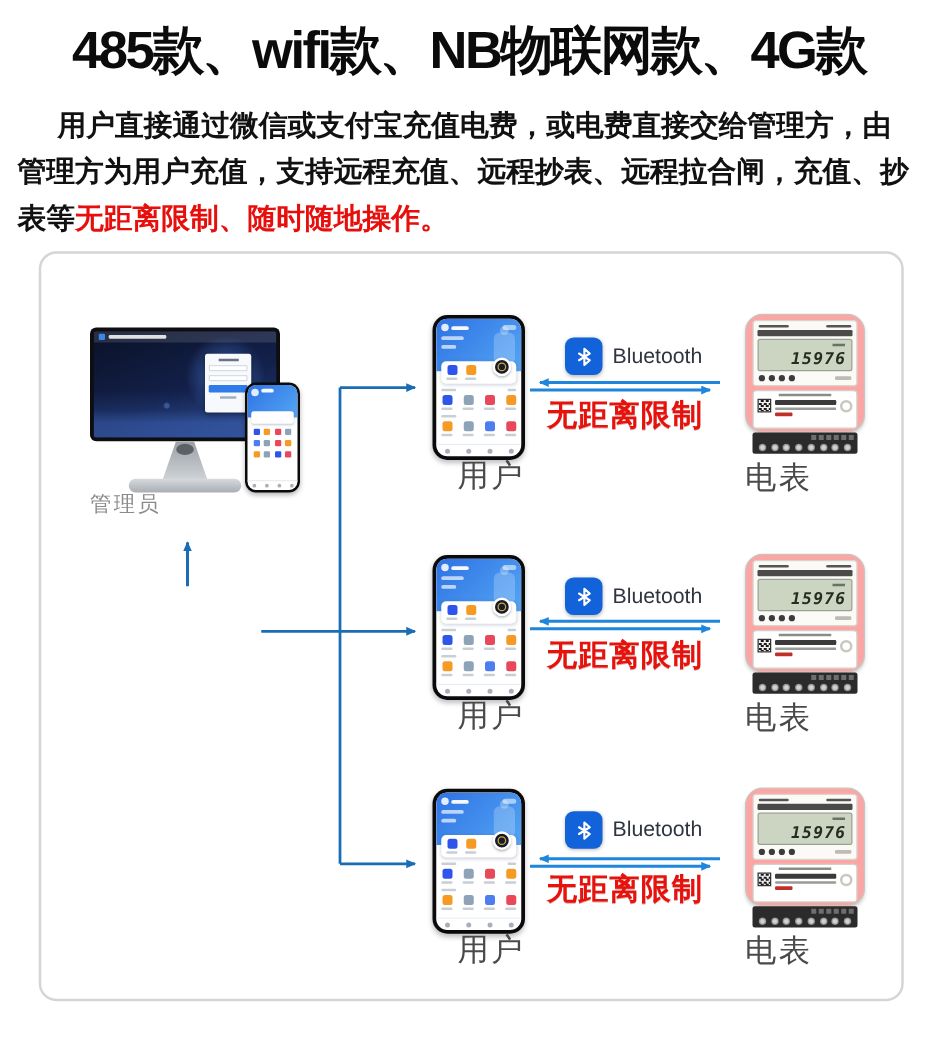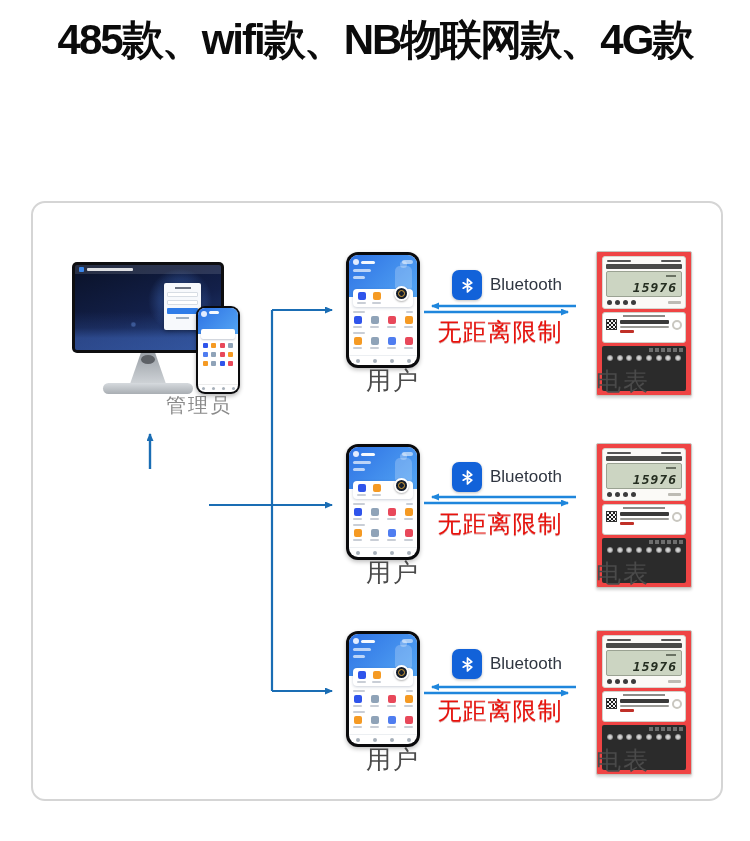--- a/index.html
+++ b/index.html
@@ -56,22 +56,22 @@
   .ahead { flex:none; height:26px; background:linear-gradient(135deg,#2e72e4,#54a6f4);
            padding:3px; display:flex; gap:2px; align-items:flex-start; }
   .acard { flex:none; margin:-5px 3px 0; height:10px; background:#fff; border-radius:2px;
            box-shadow:0 1px 2px rgba(20,40,80,.25); }
   .agrid { display:grid; grid-template-columns:repeat(4,1fr); gap:4px 3px; padding:4px 5px 0; justify-items:center; }
   .agrid i { width:5px; height:5px; border-radius:1px; }
   .anav { margin-top:auto; height:8px; border-top:1px solid #ececec; display:flex;
           justify-content:space-around; align-items:center; }
   .anav i { width:3px; height:3px; border-radius:50%; background:#a7b0ba; }
 
-  .admin-label { position:absolute; left:72px; top:392px; width:160px; text-align:right; z-index:2;
-                 font-size:20px; color:#8a8a8a; letter-spacing:2px; }
+  .admin-label { position:absolute; left:72px; top:392px; width:160px; text-align:left; z-index:2;
+                 font-size:17px; color:#8a8a8a; letter-spacing:2px; }
 
   
   .cloud { position:absolute; left:103px; top:488px; width:104px; height:48px; z-index:2;
            background:#0f6be4; border-radius:24px; display:flex; align-items:center; justify-content:center; }
   .cloud::before { content:""; position:absolute; left:10px; top:-24px; width:47px; height:47px;
            background:#0f6be4; border-radius:50%; }
   .cloud::after { content:""; position:absolute; right:11px; top:-18px; width:37px; height:37px;
            background:#0f6be4; border-radius:50%; }
   .cloud-tx { position:relative; z-index:1; color:#fff; font-size:21px; font-weight:700; letter-spacing:2px; }
 
@@ -79,21 +79,21 @@
   .row { position:absolute; left:346px; width:350px; height:160px; z-index:2; }
   .u-lab { position:absolute; left:0; top:112px; width:74px; text-align:right;
            font-size:25px; color:#4a4a4a; letter-spacing:2px; }
   .m-lab { position:absolute; left:250px; top:113px; width:96px; text-align:left;
            font-size:25px; color:#4a4a4a; letter-spacing:2px; }
   .bt { position:absolute; left:106px; top:18px; display:flex; align-items:center; gap:8px; }
   .bt-ic { width:30px; height:30px; border-radius:7px; background:#1262d9;
            display:flex; align-items:center; justify-content:center; box-shadow:0 1px 3px rgba(0,0,0,.25); }
   .bt-tx { font-size:17px; color:#2f3540; }
   .nolimit { position:absolute; left:76px; top:64px; width:156px; text-align:center;
-             font-size:24px; font-weight:400; color:#e8120c; letter-spacing:1px;
+             font-size:24px; font-weight:700; color:#e8120c; letter-spacing:1px;
              text-shadow:0 1px 0 rgba(150,10,5,.35); white-space:nowrap; }
 
   
   .phone { position:absolute; left:0; top:0; width:74px; height:116px; background:#0a0a0c;
            border-radius:12px; padding:3px; box-shadow:0 2px 4px rgba(0,0,0,.25); }
   .pscr { width:100%; height:100%; background:#fff; border-radius:9px; overflow:hidden;
           display:flex; flex-direction:column; }
   .phead { position:relative; flex:none; height:42px; background:linear-gradient(135deg,#2e72e4,#54a6f4);
            padding:4px 4px 0; }
   .phr { display:flex; align-items:center; gap:2px; }
@@ -119,22 +119,22 @@
             background:#141d2b; border:2px solid #fff; box-shadow:0 1px 2px rgba(0,0,0,.3); position:relative; }
   .pbadge::after { content:""; position:absolute; inset:2px; border-radius:50%; border:1.5px solid #d9a33a; }
   .psec { flex:none; margin:4px 4px 0; }
   .psh { display:flex; justify-content:space-between; margin-bottom:3px; }
   .psr { display:flex; justify-content:space-between; }
   .pnav { margin-top:auto; flex:none; border-top:1px solid #eceff2; height:10px;
           display:flex; justify-content:space-around; align-items:center; }
   .pnav i { width:4px; height:4px; border-radius:50%; background:#a7b0ba; }
 
   
-  .meter { position:absolute; left:250px; top:-1px; width:96px; height:145px; background:#ef4444;
-           border:1px solid #c7c5bf; border-radius:2px; padding:4px 5px;
+  .meter { position:absolute; left:250px; top:-1px; width:96px; height:95px; background:#fca5a5;
+           border:1px solid #c7c5bf; border-radius:14px; padding:4px 5px;
            box-shadow:0 2px 3px rgba(0,0,0,.18); display:flex; flex-direction:column; }
   .m-top { flex:none; background:#fbfaf7; border:1px solid #d8d6cf; border-radius:3px; padding:2px 3px; }
   .m-tt { display:flex; justify-content:space-between; margin:1px 1px 2px; }
   .m-tt span { height:2px; background:#555; border-radius:1px; }
   .m-tt span:first-child { width:24px; } .m-tt span:last-child { width:20px; }
   .m-strip { height:5px; background:#4a4a48; border-radius:1px; margin-bottom:2px; }
   .m-lcd { position:relative; height:26px; background:#ccd5c2; border:1px solid #9aa292; border-radius:2px; }
   .m-kw { position:absolute; top:3px; right:5px; width:10px; height:2px; background:#6a7263; }
   .m-digits { position:absolute; right:4px; bottom:2px; font-family:"DejaVu Sans Mono",monospace;
               font-weight:bold; font-style:italic; font-size:13px; color:#242d20;
@@ -161,20 +161,25 @@
   .m-screws i { width:6px; height:6px; border-radius:50%;
                 background:radial-gradient(#d2d2d2 30%, #7a7a7a 72%); }
 </style>
 </head>
 <body>
 
 <div class="canvas">
 
   <div class="title">485款、wifi款、NB物联网款、4G款</div>
 
+  <div class="intro">
+    <div class="line ind">用户直接通过微信或支付宝充值电费，或电费直接交给管理方，由</div>
+    <div class="line">管理方为用户充值，支持远程充值、远程抄表、远程拉合闸，充值、抄</div>
+    <div class="line"><span>表等</span><span class="red">无距离限制、随时随地操作。</span></div>
+  </div>
 
   <div class="panel"></div>
 
   <svg class="connectors" viewBox="0 0 750 841">
     <defs>
       <marker id="arrA" markerWidth="10" markerHeight="8" refX="7" refY="3.5" orient="auto" markerUnits="userSpaceOnUse">
         <path d="M0,0 L8,3.5 L0,7 Z" fill="#1a6db4"></path>
       </marker>
       <marker id="arrB" markerWidth="10" markerHeight="8" refX="7" refY="3.5" orient="auto" markerUnits="userSpaceOnUse">
         <path d="M0,0 L8,3.5 L0,7 Z" fill="#1f86dc"></path>

